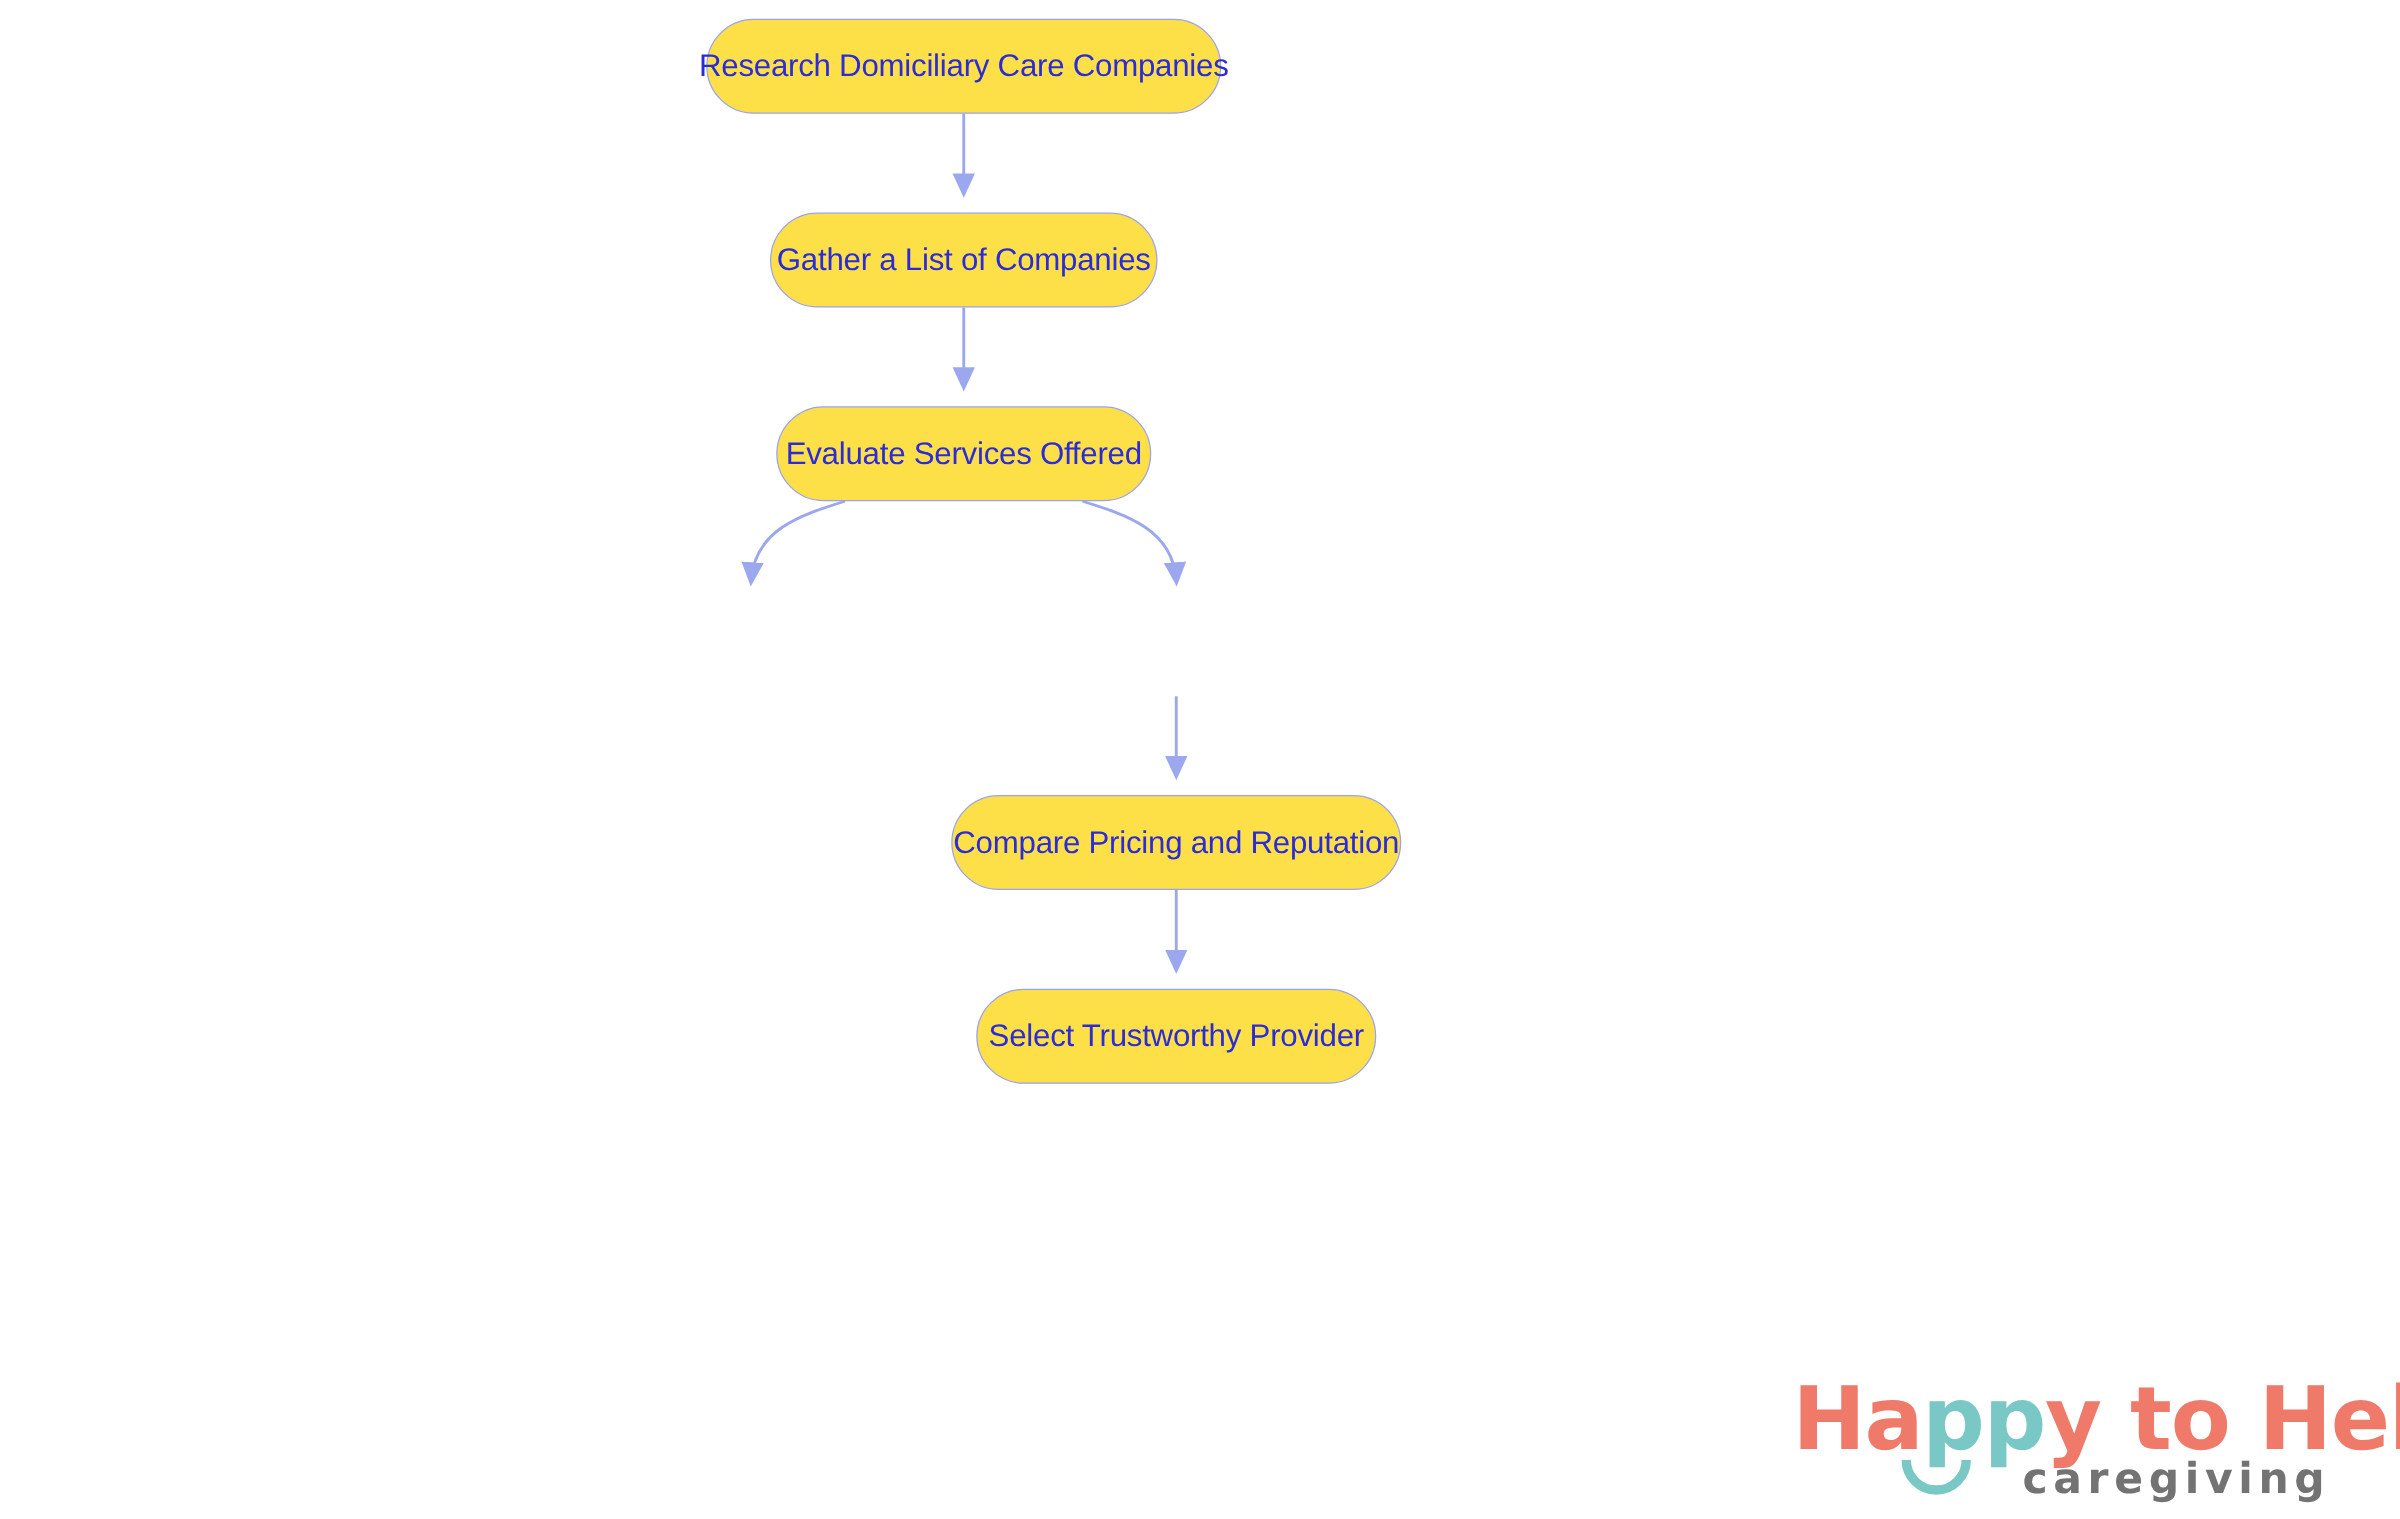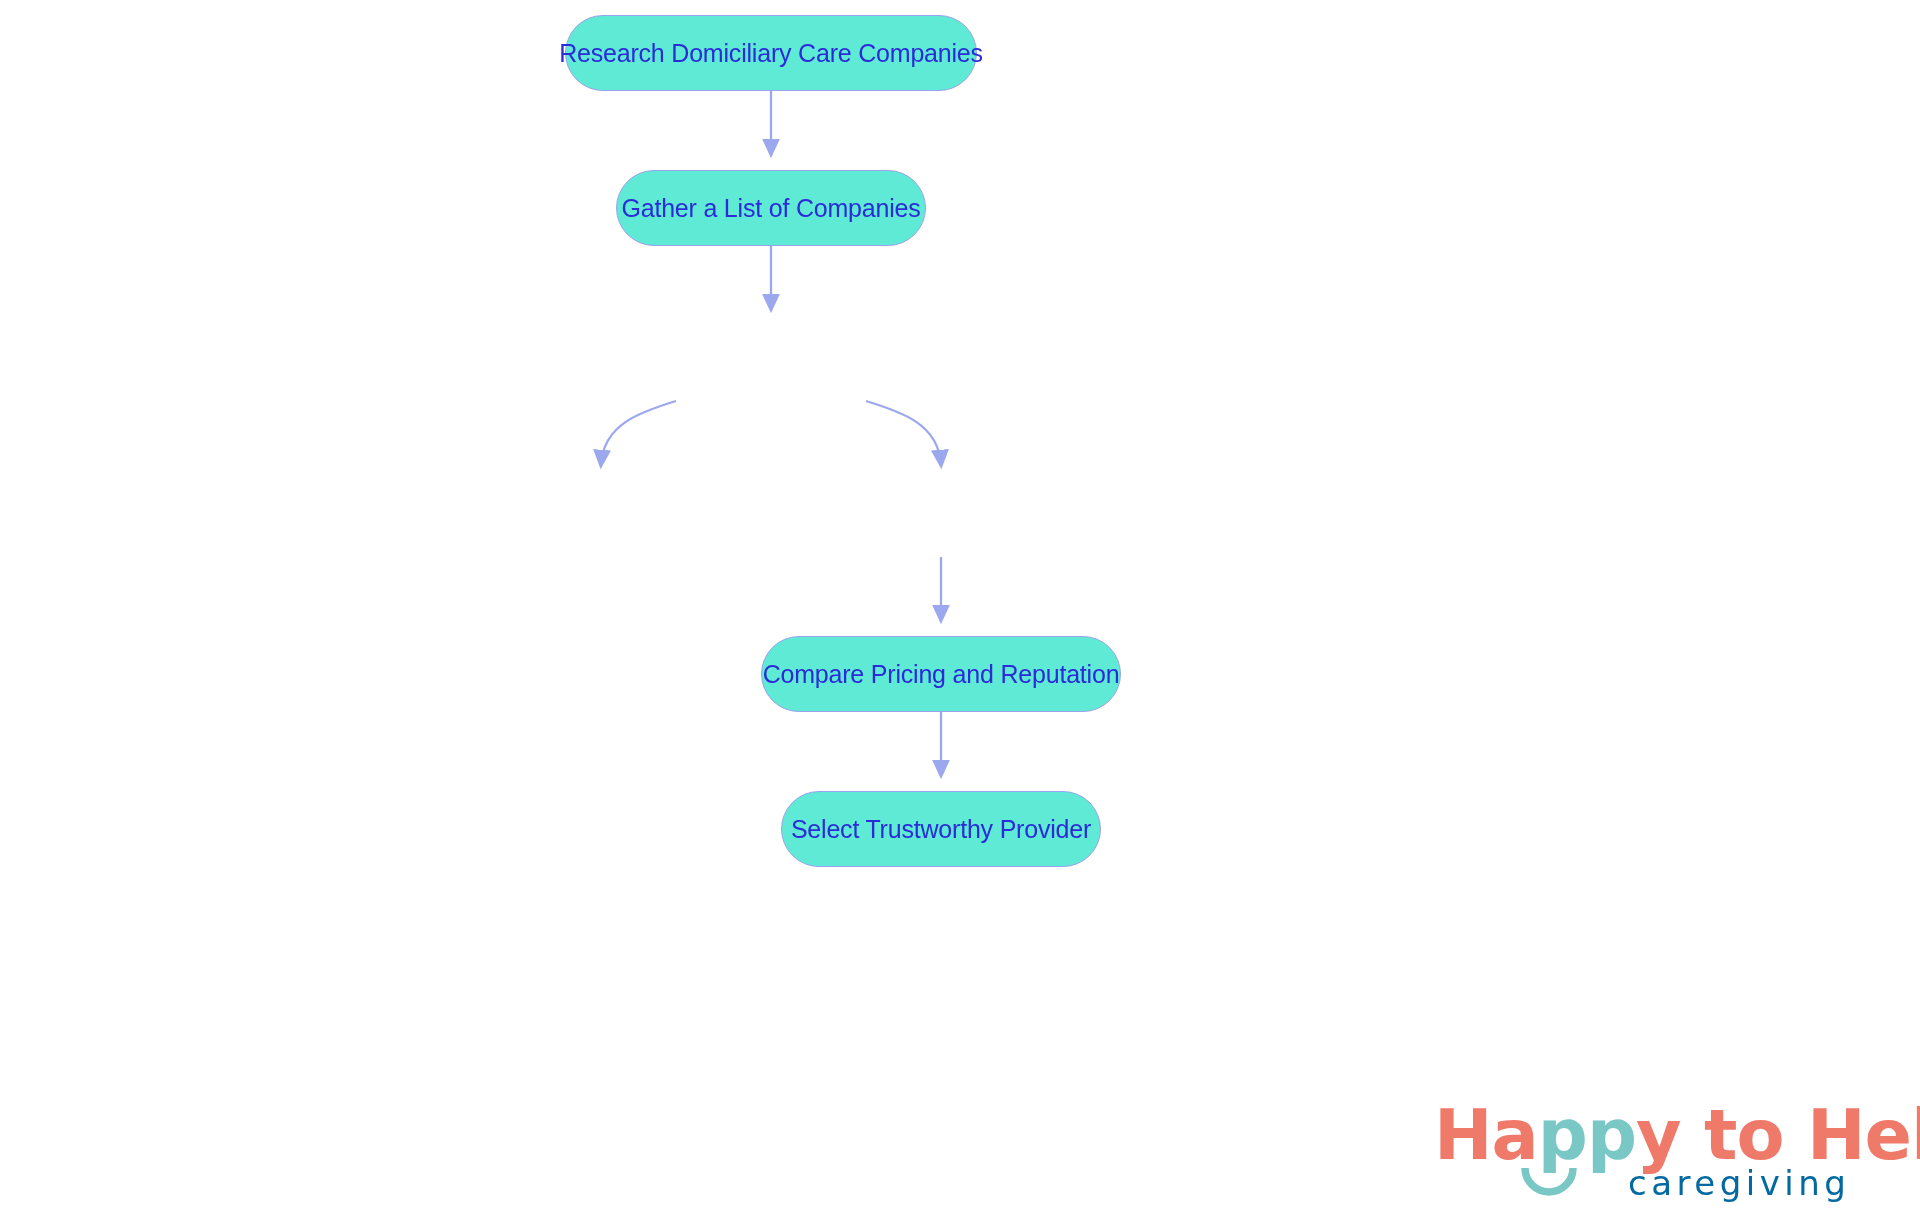--- a/index.html
+++ b/index.html
@@ -30,21 +30,21 @@
     width: 1920px;
     height: 1215px;
     pointer-events: none;
   }
 
   .node {
     position: absolute;
     display: flex;
     align-items: center;
     justify-content: center;
-    background: #5eead4;
+    background: #fde047;
     border: 1.6px solid #9ba2ee;
     border-radius: 999px;
     color: #2b2bd8;
     font-size: 25px;
     font-weight: 400;
     letter-spacing: -0.2px;
     white-space: nowrap;
     padding: 0 34px;
     line-height: 1;
   }
@@ -74,27 +74,27 @@
   #logo-smile {
     position: absolute;
     left: 86px;
     top: 66px;
     width: 58px;
     height: 34px;
   }
 
   .logo-sub {
     position: absolute;
-    left: 194px;
+    left: 184px;
     top: 66px;
     font-family: "DejaVu Sans", sans-serif;
-    font-weight: 400;
+    font-weight: 700;
     font-size: 34px;
     letter-spacing: 4.5px;
-    color: #0369a1;
+    color: #737373;
     line-height: 1;
     white-space: nowrap;
   }
 </style>
 </head>
 <body>
 
 <div id="flowchart-canvas">
 
   <svg id="edge-layer" viewBox="0 0 1920 1215" xmlns="http://www.w3.org/2000/svg">
@@ -118,20 +118,23 @@
   </svg>
 
   <div class="node" style="left:565px; top:15px; width:412px; height:76px;">
     <span>Research Domiciliary Care Companies</span>
   </div>
 
   <div class="node" style="left:616px; top:170px; width:310px; height:76px;">
     <span>Gather a List of Companies</span>
   </div>
 
+  <div class="node" style="left:621px; top:325px; width:300px; height:76px;">
+    <span>Evaluate Services Offered</span>
+  </div>
 
 
 
   <div class="node" style="left:761px; top:636px; width:360px; height:76px;">
     <span>Compare Pricing and Reputation</span>
   </div>
 
   <div class="node" style="left:781px; top:791px; width:320px; height:76px;">
     <span>Select Trustworthy Provider</span>
   </div>

